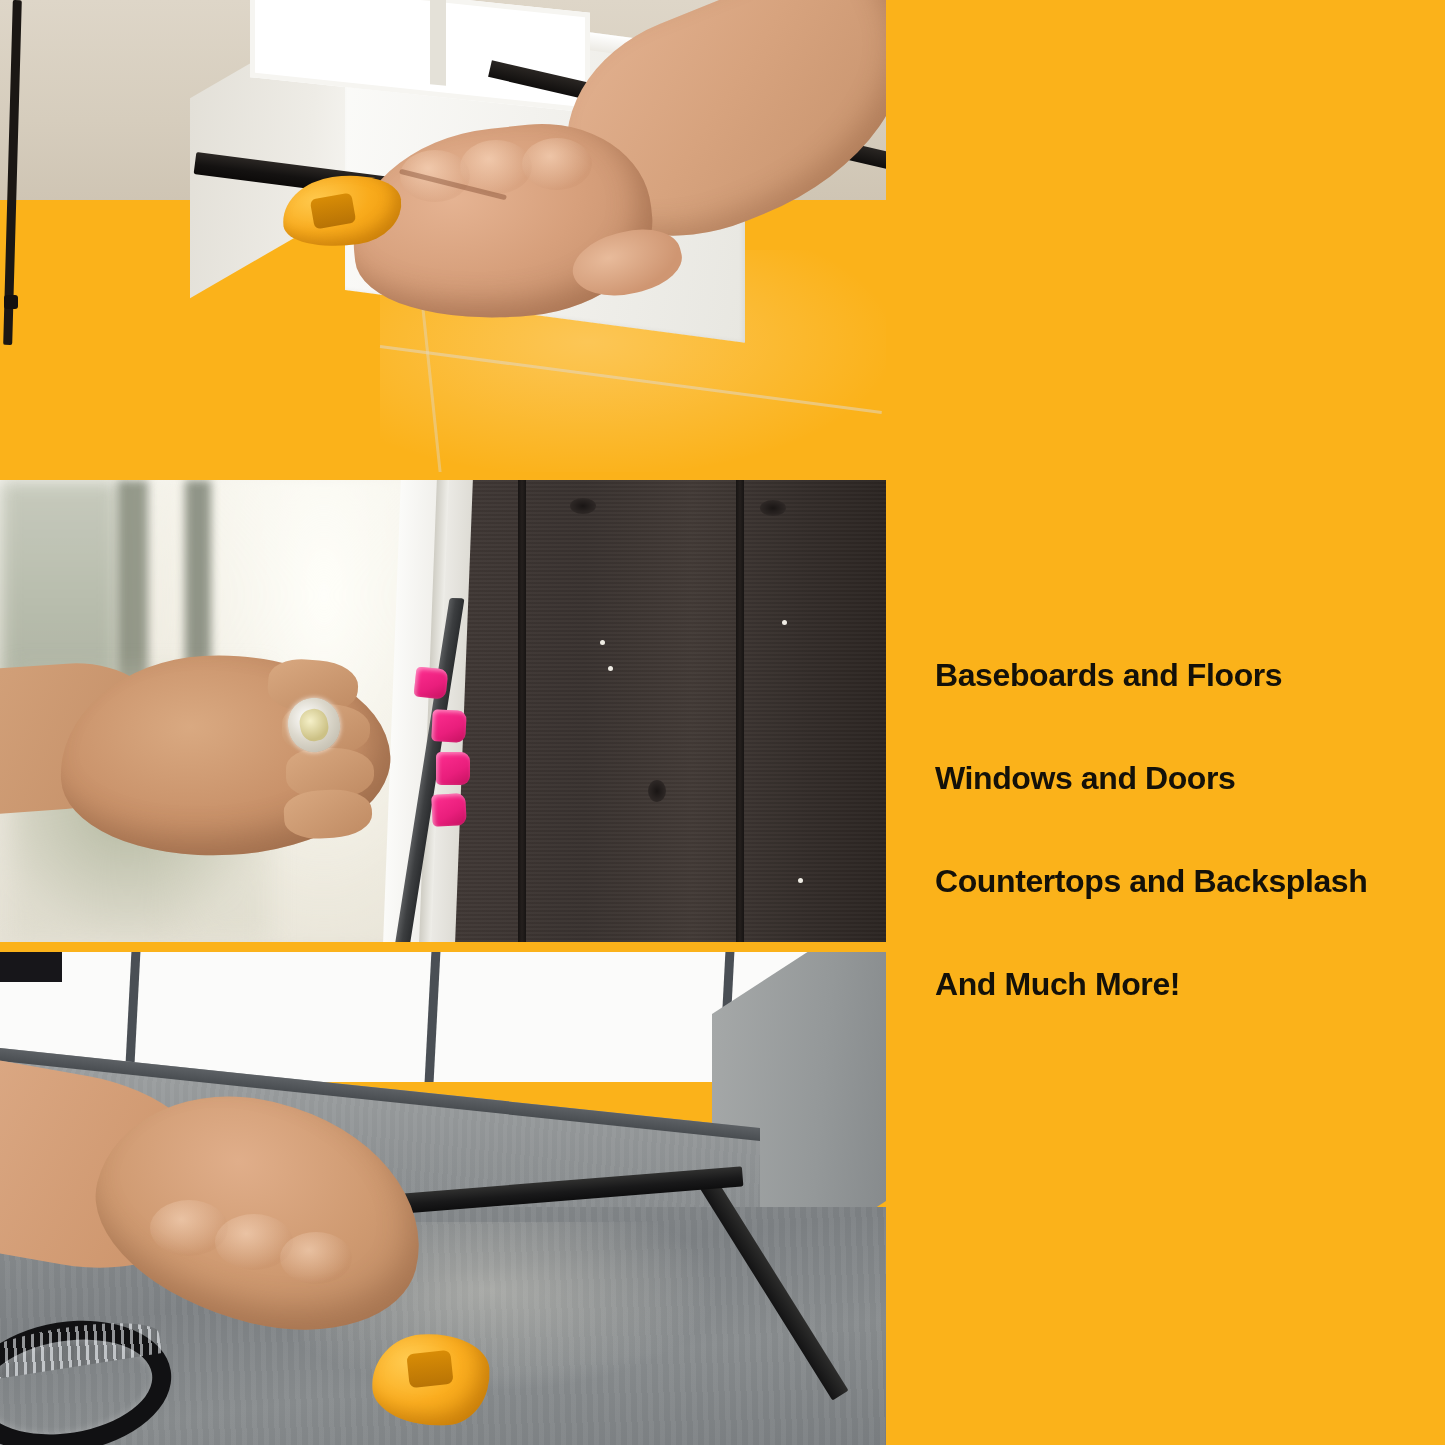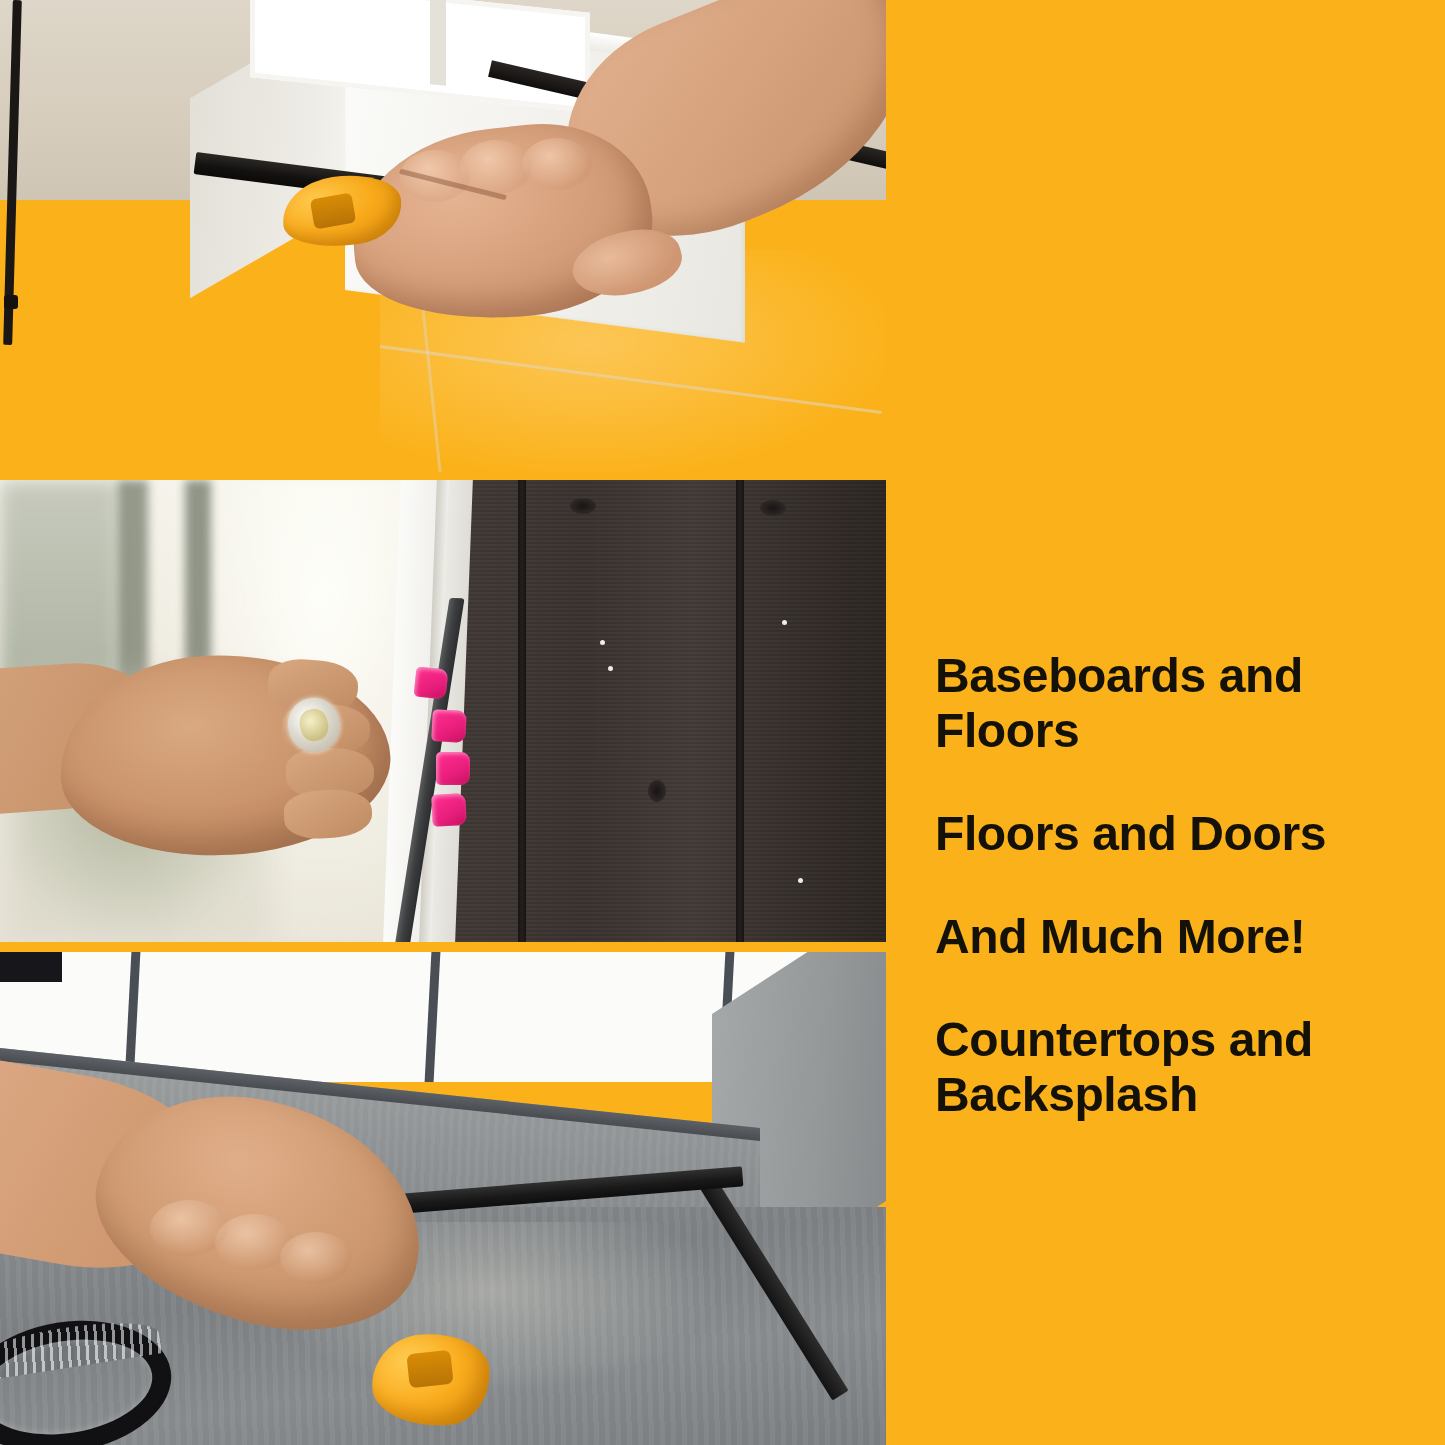--- a/index.html
+++ b/index.html
@@ -424,21 +424,21 @@
   .bullets {
     position:absolute;
     left:49px;
     top:648px;
     width:510px;
   }
   .bullet {
     color:#141109;
     font-family:"Liberation Sans", sans-serif;
     font-weight:700;
-    font-size:48px;
+    font-size:32px;
     line-height:55px;
     letter-spacing:-0.4px;
     margin-bottom:48px;
   }
   .bullet:last-child { margin-bottom:0; }
 </style>
 </head>
 <body>
 
 <div class="poster">
@@ -532,19 +532,19 @@
       <div class="p3-coil"></div>
       <div class="p3-coil-hl"></div>
     </div>
   </div>
 
   <div class="text-panel">
 
 
     <div class="bullets">
       <div class="bullet">Baseboards and Floors</div>
-      <div class="bullet">Floors and Doors</div>
+      <div class="bullet">Windows and Doors</div>
+      <div class="bullet">Countertops and Backsplash</div>
       <div class="bullet">And Much More!</div>
-      <div class="bullet">Countertops and Backsplash</div>
     </div>
 
   </div>
 </div>
 
 </body></html>

